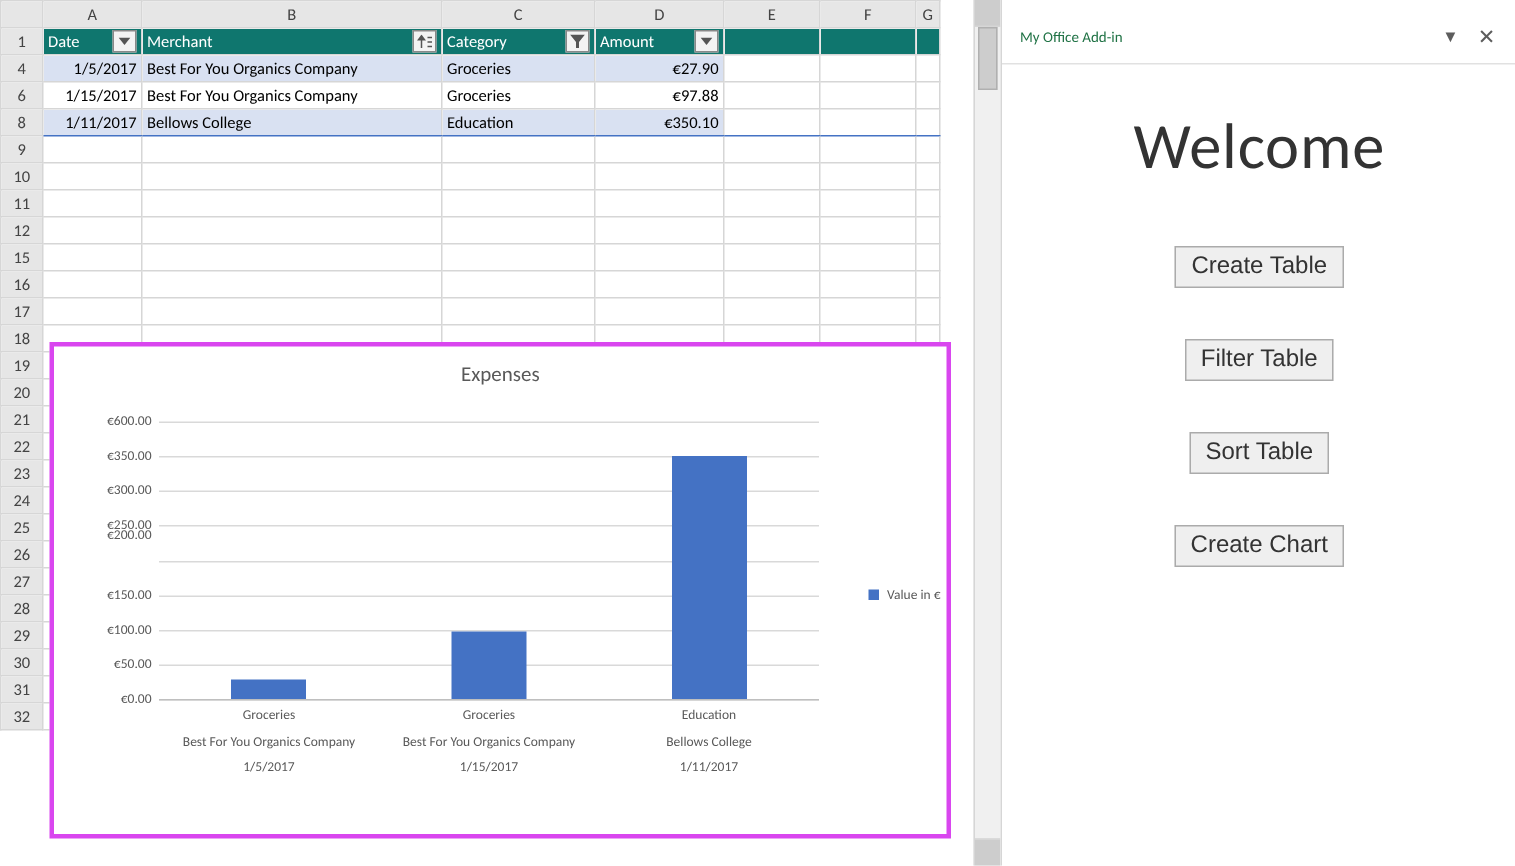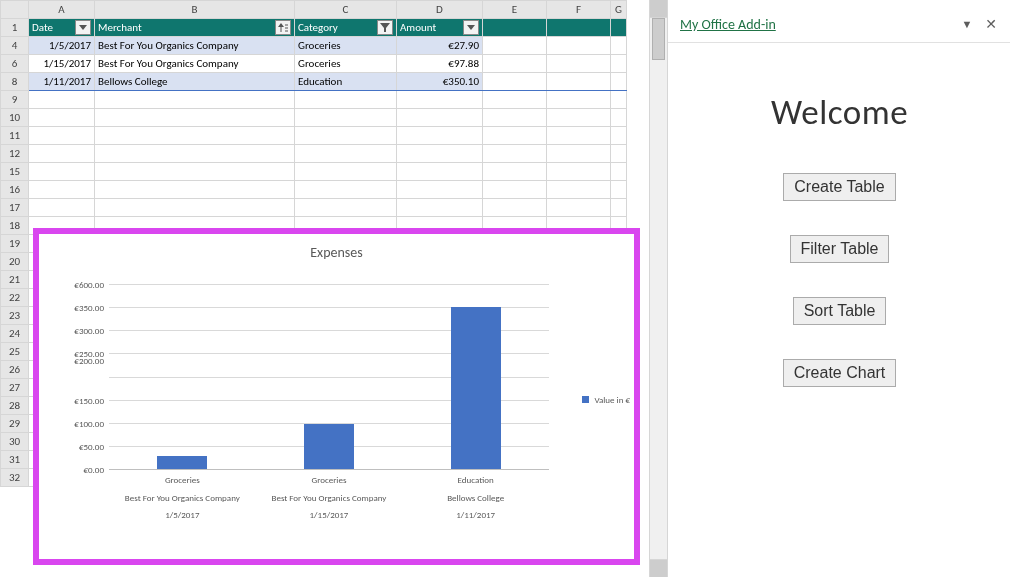--- a/index.html
+++ b/index.html
@@ -97,21 +97,21 @@
 .sheet-scroll .thumb { position:absolute; top:18px; left:2px; right:2px; height:40px; border:1px solid #b0b0b0;}
 
 
 .chart-box {
   position:absolute;
   left: 33px;
   top: 228px;
   width: 595px;
   height: 325px;
   background:#fff;
-  border:6px solid #d946ef;
+  border:3px solid #d946ef;
   font-family: Calibri, "Segoe UI", sans-serif;
 }
 .chart-title {
   text-align:center;
   font-size:14px;
   color:#595959;
   padding-top:10px;
 }
 .plot-area {
   position:absolute;
@@ -172,44 +172,43 @@
   background:#fff;
   border-left:1px solid #d6d6d6;
 }
 .pane-header {
   height:36px;
   padding:6px 12px 0 12px;
   display:flex; align-items:center;
 }
 .pane-title {
   flex:1;
-  font-size:14px;
+  font-size:10px;
   color:#217346;
-  text-decoration:underline;
 }
 .pane-icon {
   width:16px; text-align:center;
   color:#5d5d5d;
   font-size:11px;
   margin-left:8px;
 }
 .pane-icon.close { font-size:14px; }
 
 .pane-body {
   padding: 8px 12px;
   text-align:center;
   border-top:1px solid #e1e1e1;
   height:520px;
   box-sizing:border-box;
 }
 .welcome {
-  font-size:35px;
+  font-size:43px;
   font-weight:300;
   color:#333;
-  margin:40px 0 40px;
+  margin:20px 0 40px;
   letter-spacing:0.5px;
 }
 .pane-btn {
   display:inline-block;
   margin: 0 auto 34px;
   min-width:78px;
   padding:4px 10px;
   font-size:16px;
   color:#333;
   background:#efefef;

